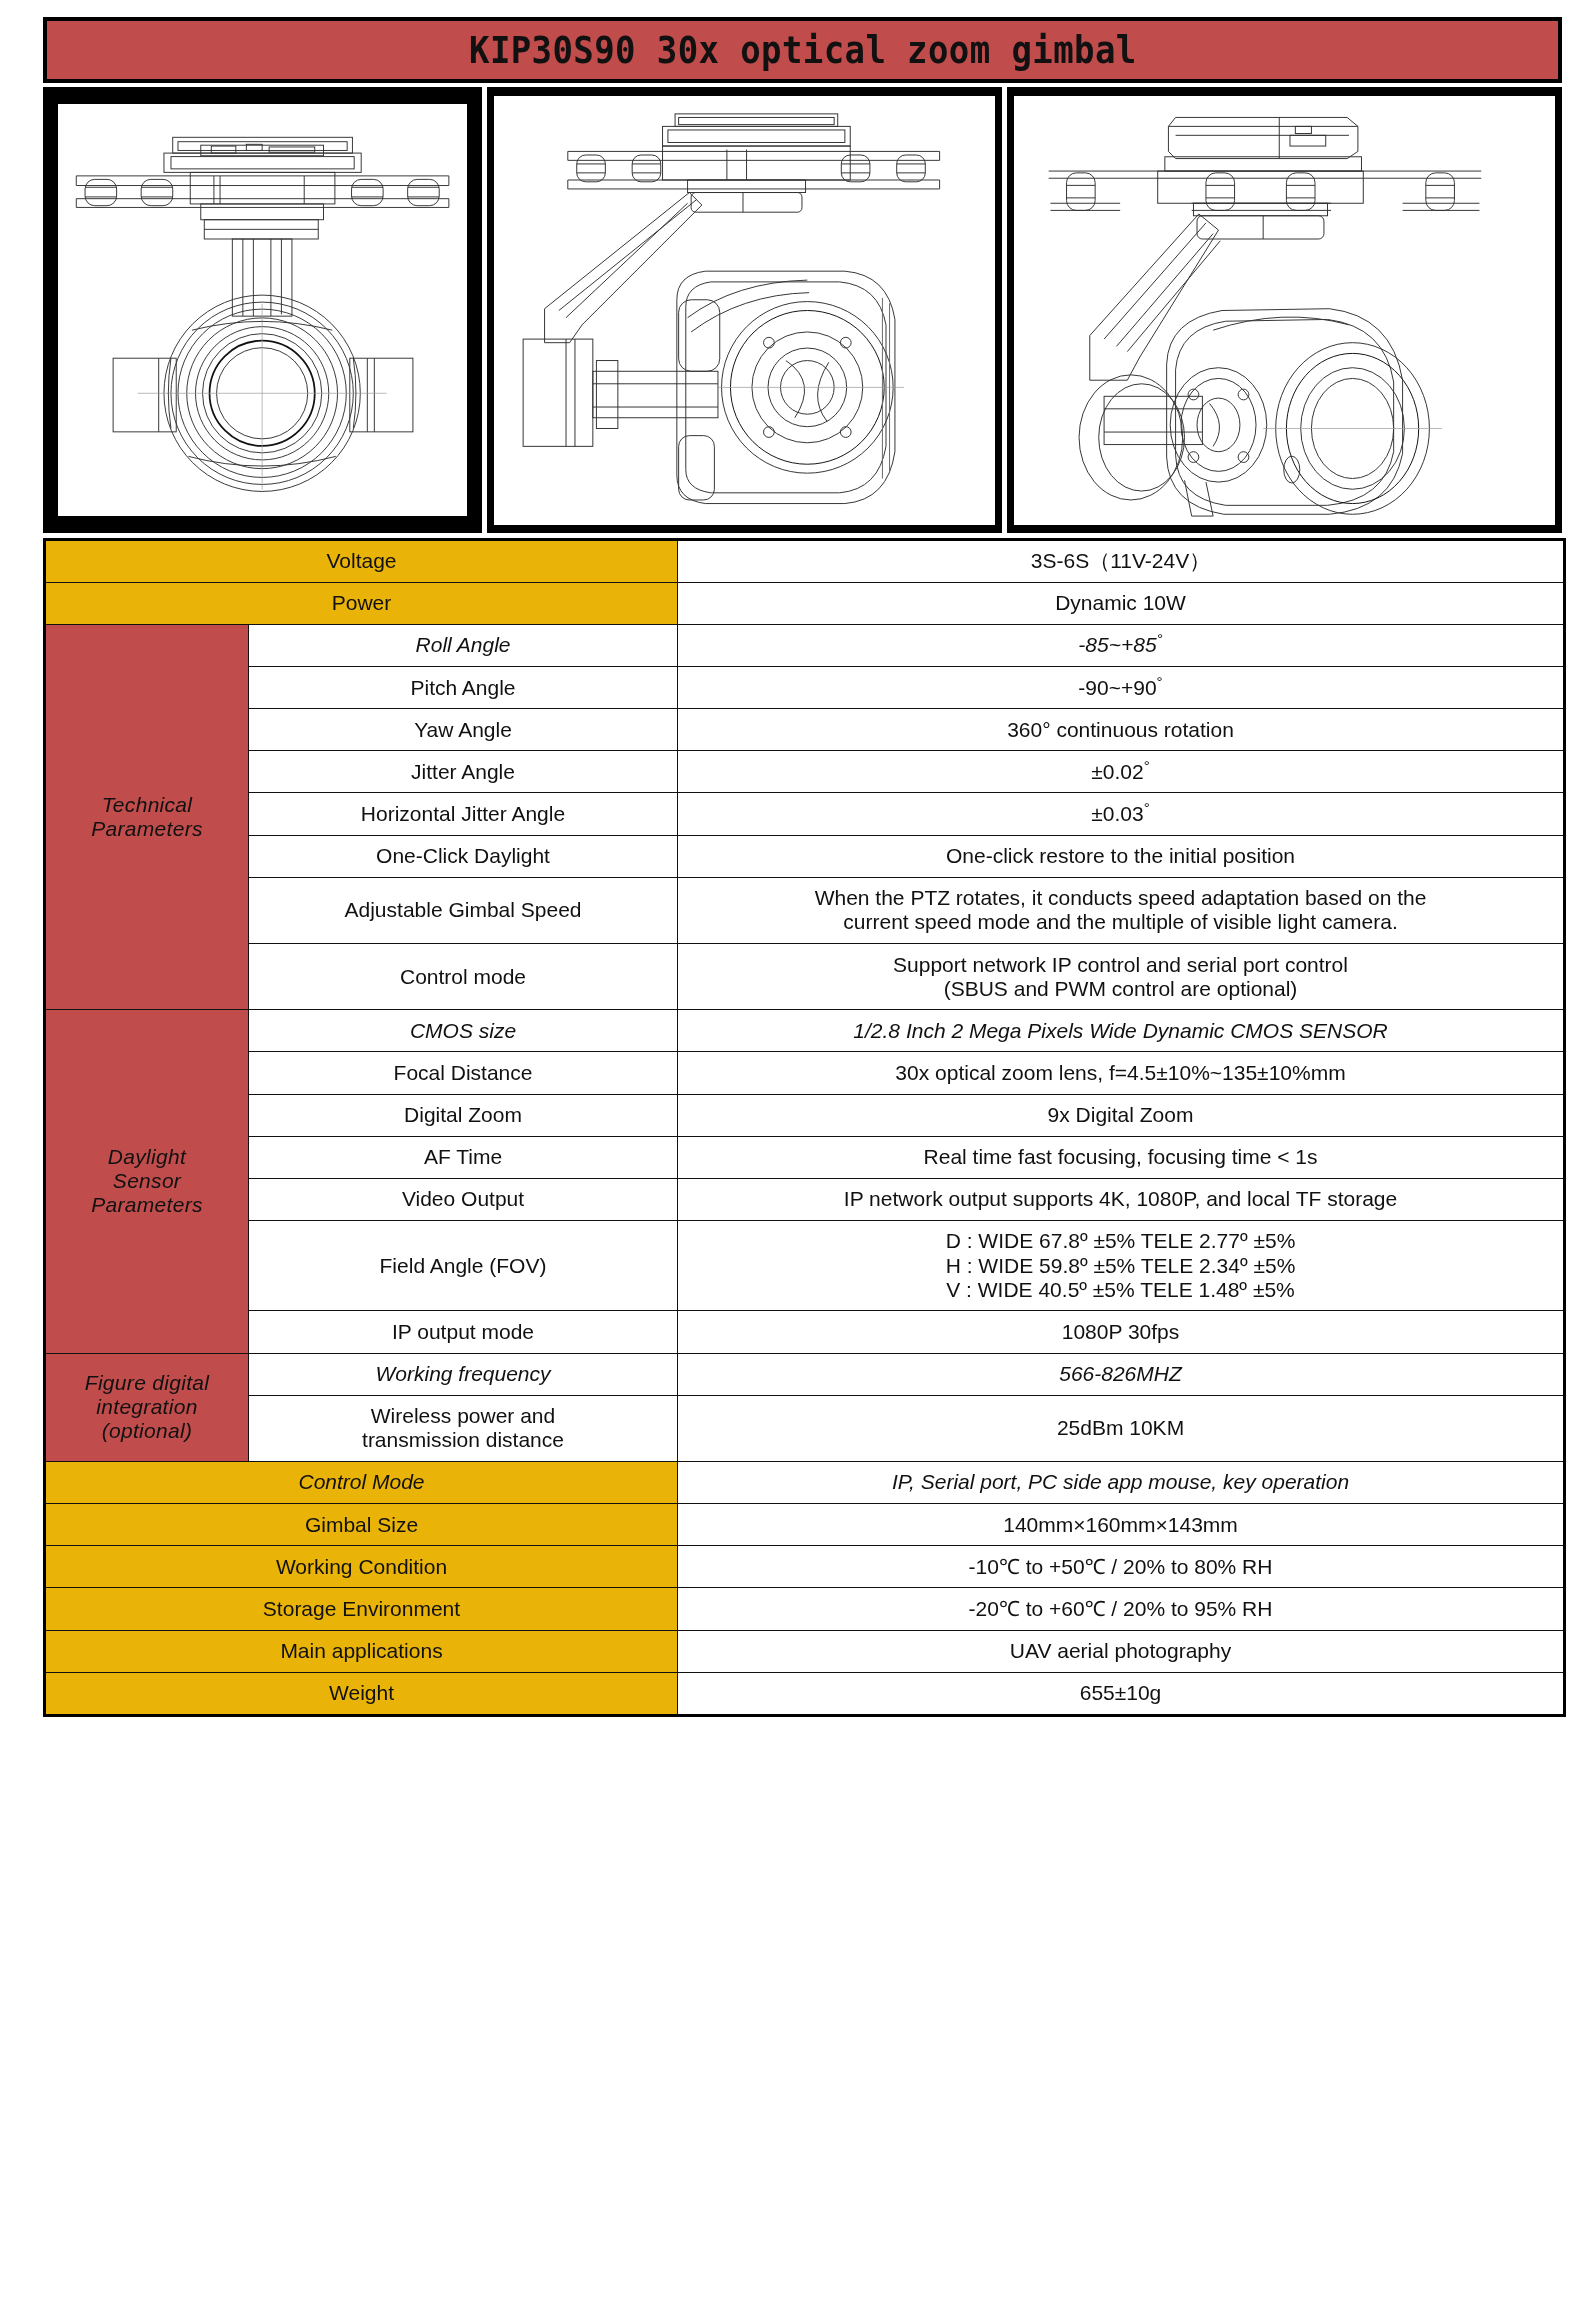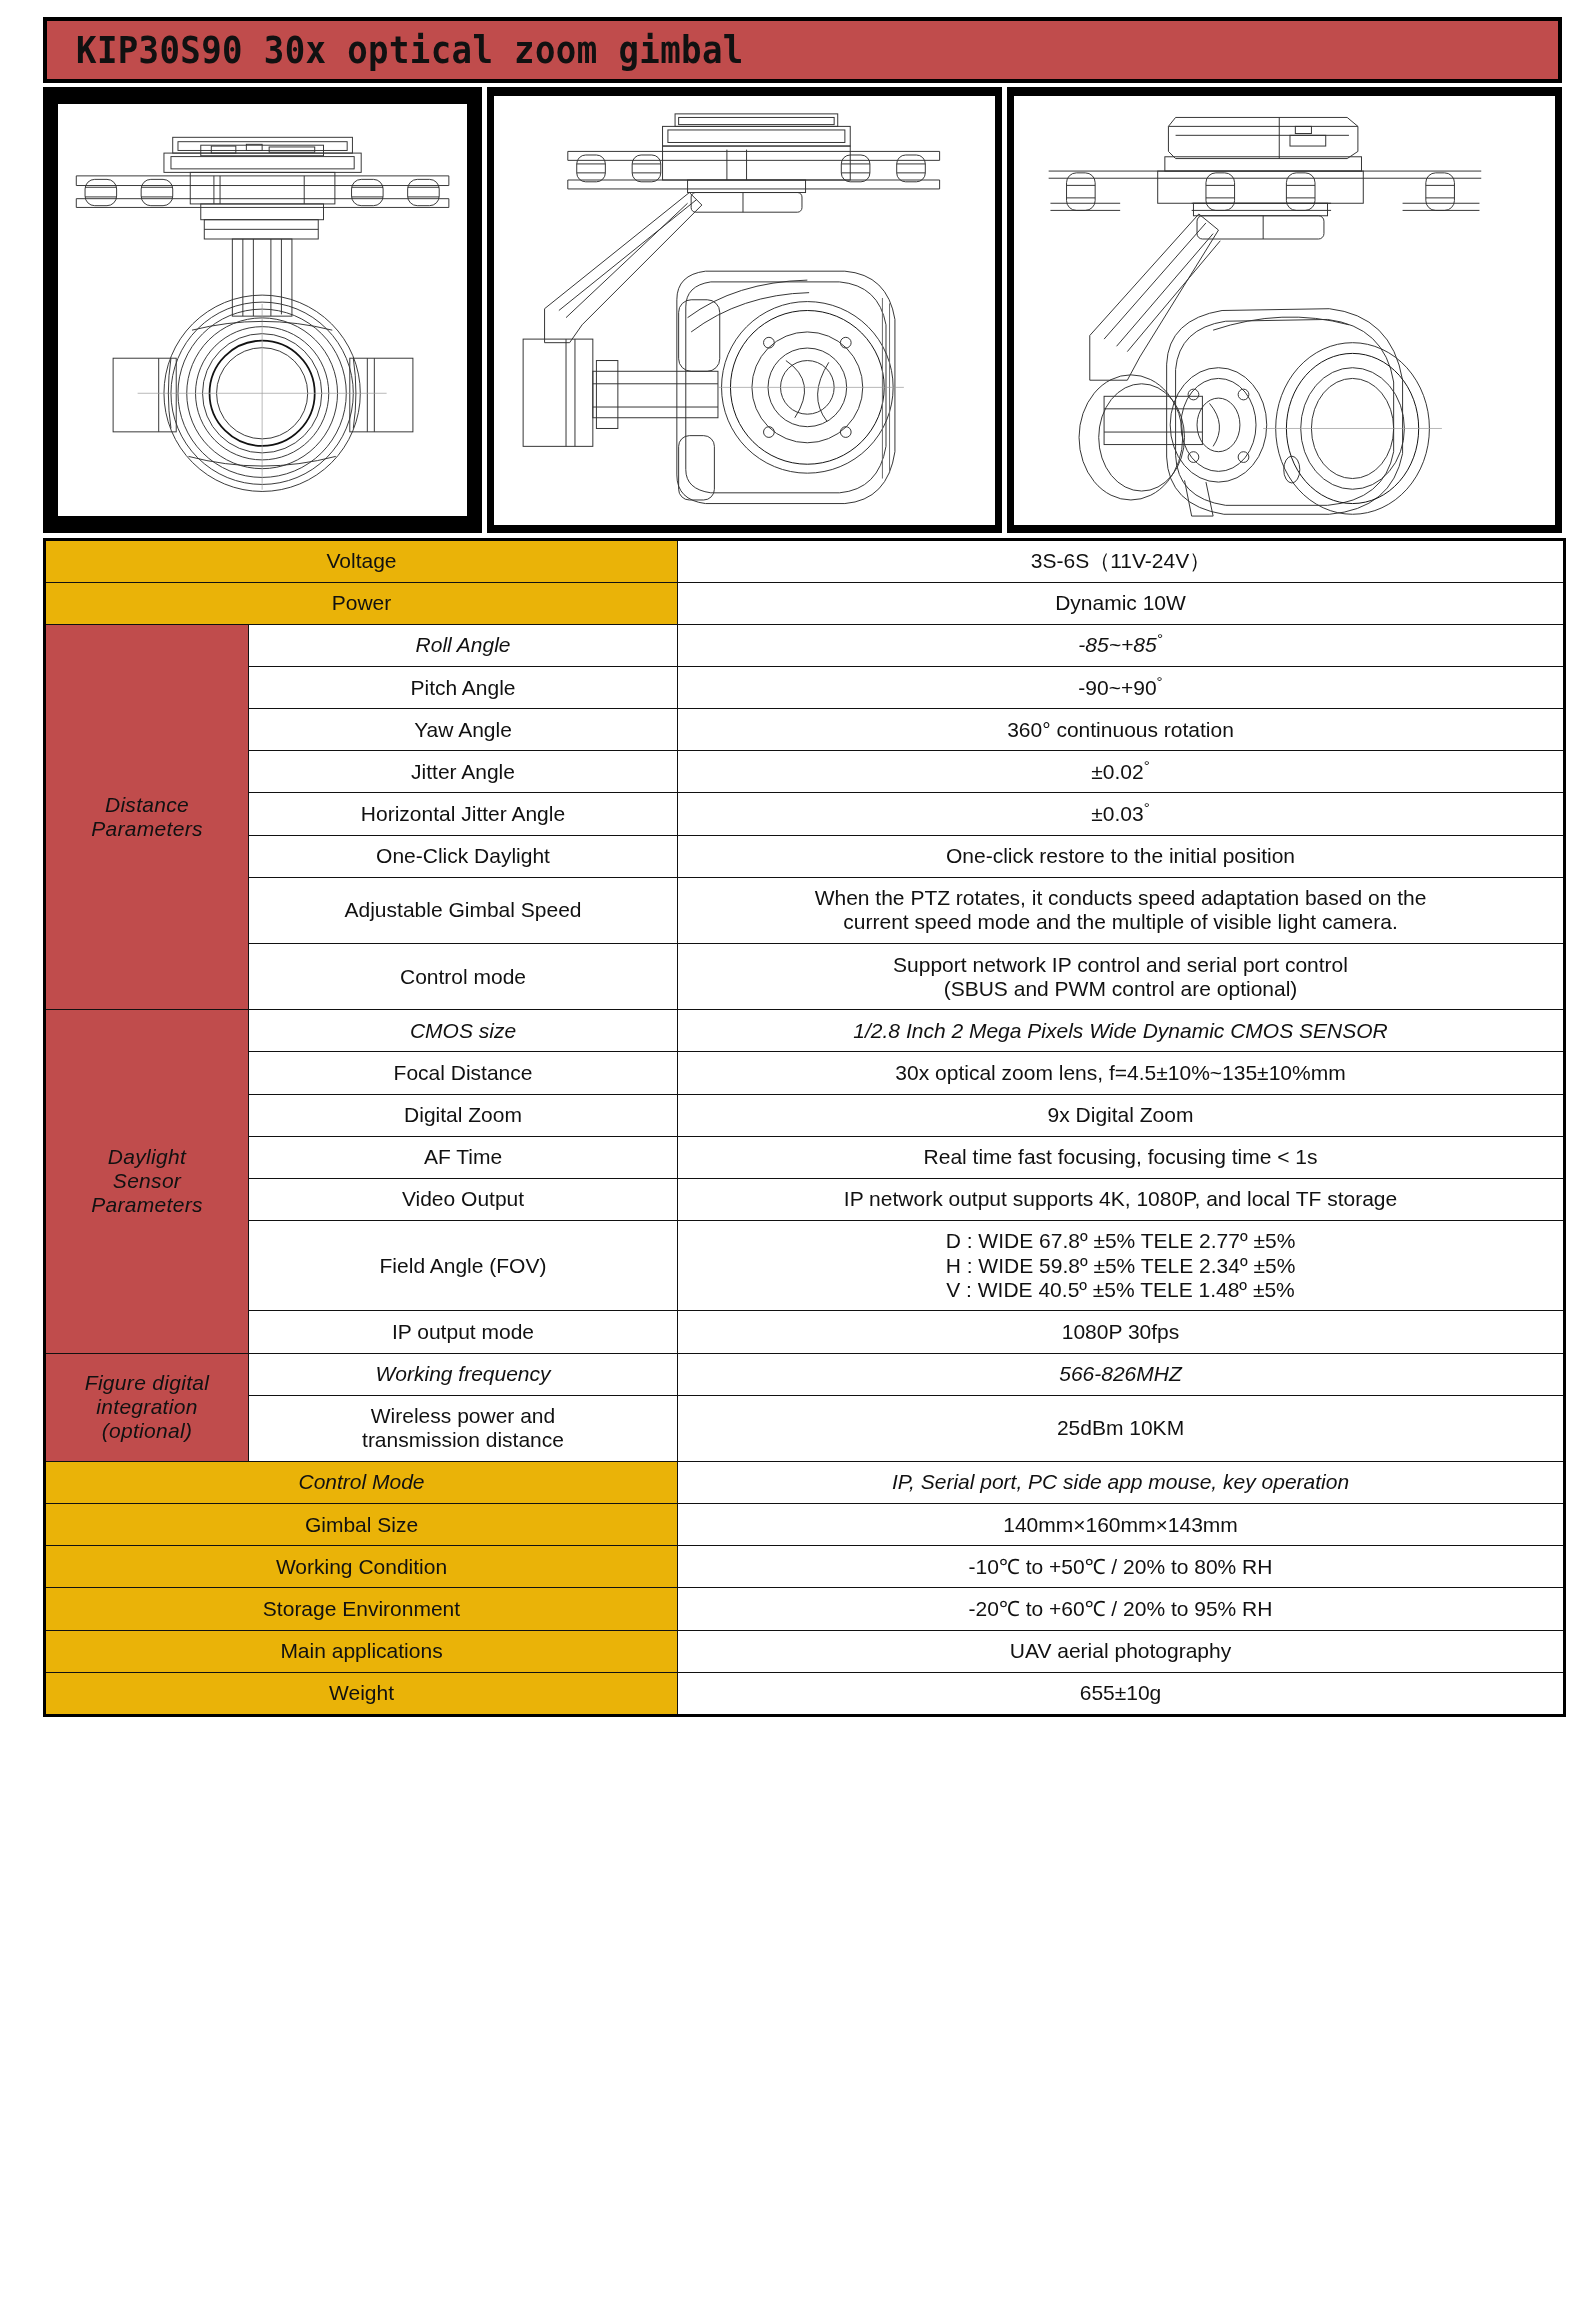--- a/index.html
+++ b/index.html
@@ -15,21 +15,21 @@
     box-sizing:border-box;
     padding:17px 28px 0 43px;
   }
 
   
   .title-bar{
     height:66px;
     background:#c04c4c;
     border:4.3px solid #000;
     box-sizing:border-box;
-    display:flex;align-items:center;
+    display:flex;align-items:center;justify-content:center;
     margin-bottom:4.3px;
   }
   .title-bar .title-text{
     font-family:"DejaVu Sans Mono","Liberation Mono",monospace;
     font-size:37px;
     font-weight:700;
     color:#111;
     letter-spacing:0.4px;
     transform:scaleX(0.92);
   }
@@ -356,21 +356,21 @@
         <td>3S-6S（11V-24V）</td>
       </tr>
 
       <tr>
         <td class="red" colspan="2">Power</td>
         <td>Dynamic 10W</td>
       </tr>
 
       <tr>
         <td class="group wide-sep" rowspan="8">
-          <div>Distance</div>
+          <div>Technical</div>
           <div>Parameters</div>
         </td>
         <td class="wide-sep">Roll Angle</td>
         <td class="wide-sep"><span>-85~+85</span><span class="deg">°</span></td>
       </tr>
       <tr>
         <td>Pitch Angle</td>
         <td><span>-90~+90</span><span class="deg">°</span></td>
       </tr>
       <tr>

